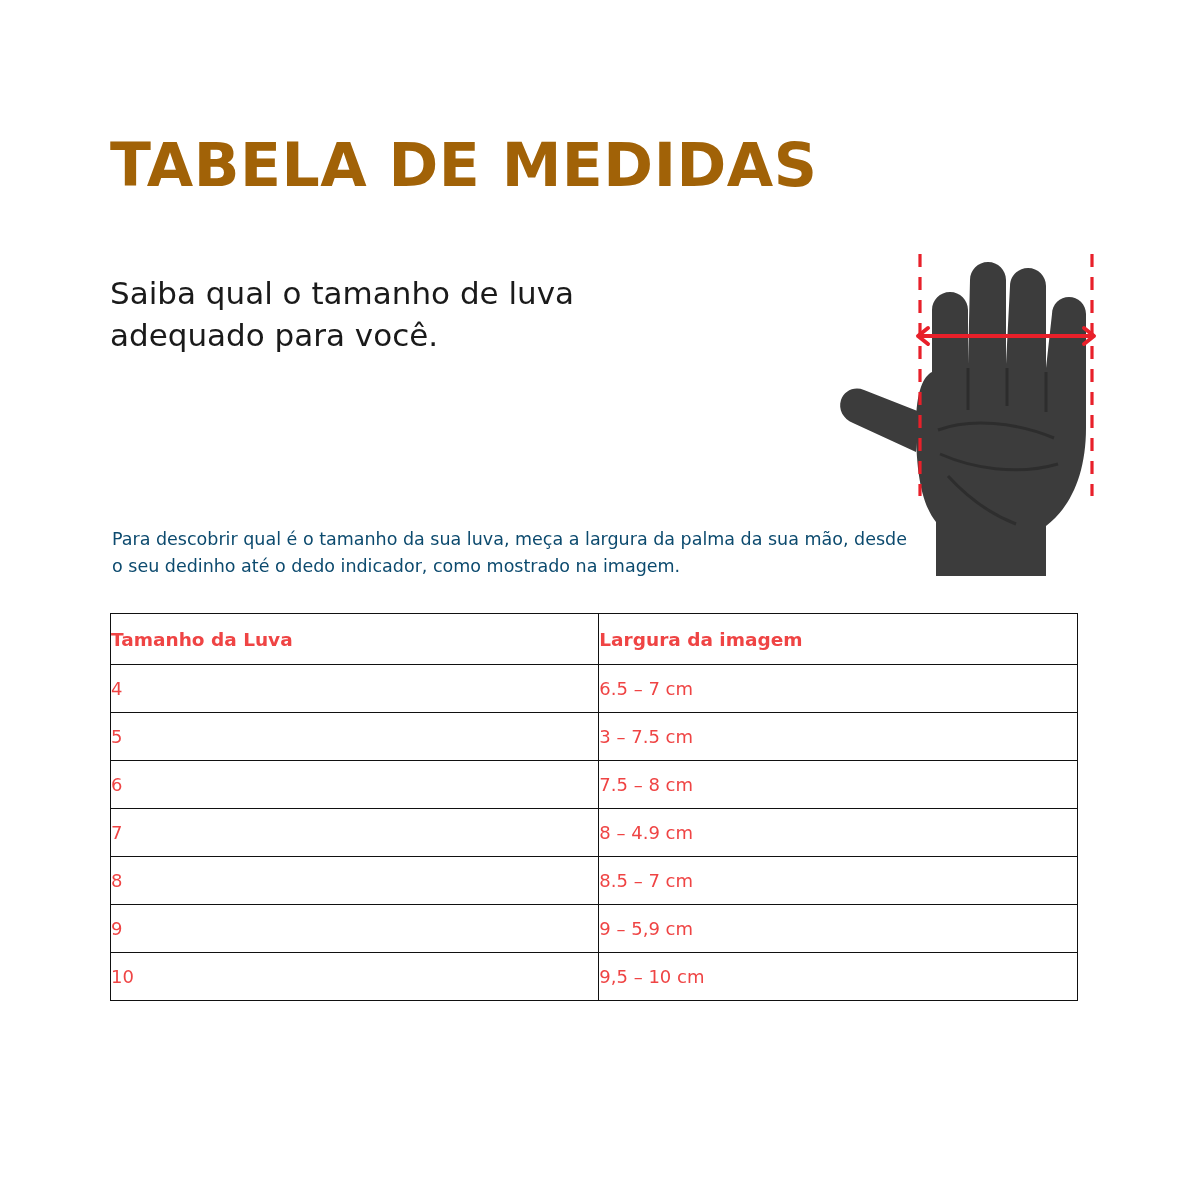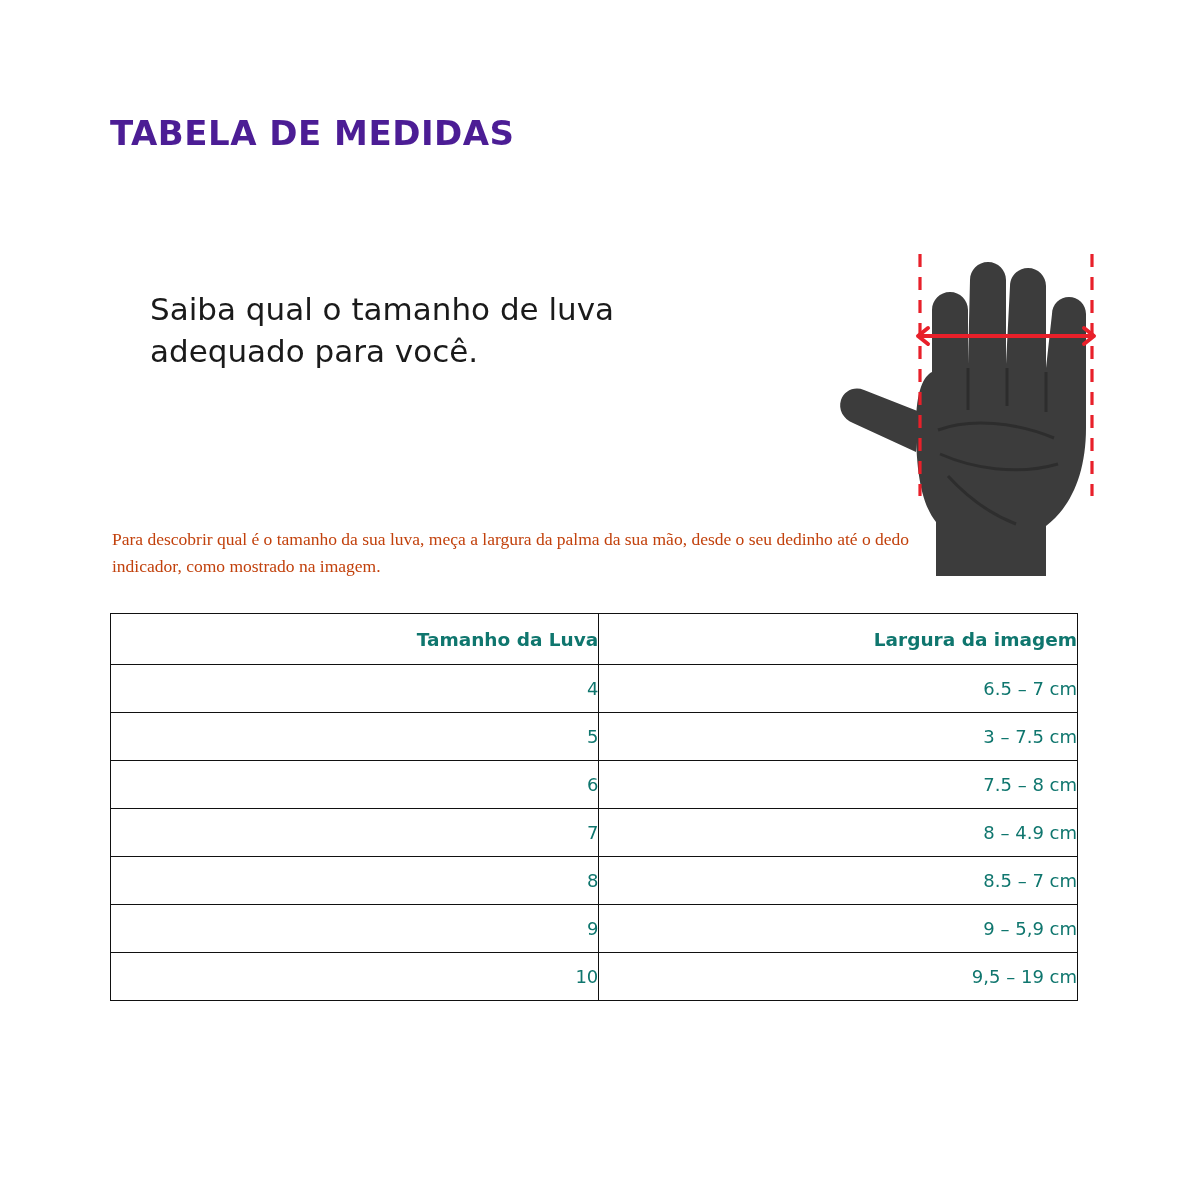--- a/index.html
+++ b/index.html
@@ -18,69 +18,67 @@
   .page {
     position: relative;
     width: 1200px;
     height: 1200px;
     box-sizing: border-box;
   }
   .page-title {
     position: absolute;
     left: 110px;
     top: 92px;
-    font-size: 34px;
+    font-size: 60px;
     font-weight: 700;
     letter-spacing: 0.5px;
-    color: #4c1d95;
+    color: #a16207;
     line-height: 1.1;
   }
   .subtitle {
     position: absolute;
     left: 110px;
-    top: 258px;
+    top: 242px;
     width: 620px;
     font-size: 31px;
     font-weight: 400;
     line-height: 1.35;
     color: #1a1a1a;
-    margin-left: 40px;
   }
   .description {
     position: absolute;
     left: 112px;
     top: 508px;
     width: 800px;
     font-size: 17.5px;
     line-height: 1.55;
-    color: #c2410c;
+    color: #0c4a6e;
     font-weight: 400;
-    font-family: Liberation Serif, serif;
   }
   .hand-figure {
     position: absolute;
     left: 820px;
     top: 240px;
     width: 300px;
     height: 340px;
   }
   table.size-table {
     position: absolute;
     left: 110px;
     top: 613px;
     width: 968px;
     border-collapse: collapse;
     table-layout: fixed;
   }
   table.size-table th,
   table.size-table td {
     border: 1px solid #111111;
-    text-align: right;
+    text-align: left;
     font-weight: 400;
-    color: #0f766e;
+    color: #ef4444;
   }
   table.size-table th {
     font-weight: 700;
     font-size: 18.5px;
     height: 50px;
     padding: 0;
   }
   table.size-table td {
     font-size: 18px;
     height: 47px;
@@ -171,18 +169,18 @@
       <tr>
         <td>8</td>
         <td>8.5 – 7 cm</td>
       </tr>
       <tr>
         <td>9</td>
         <td>9 – 5,9 cm</td>
       </tr>
       <tr>
         <td>10</td>
-        <td>9,5 – 19 cm</td>
+        <td>9,5 – 10 cm</td>
       </tr>
     </tbody>
   </table>
 
 </div>
 
 </body></html>

